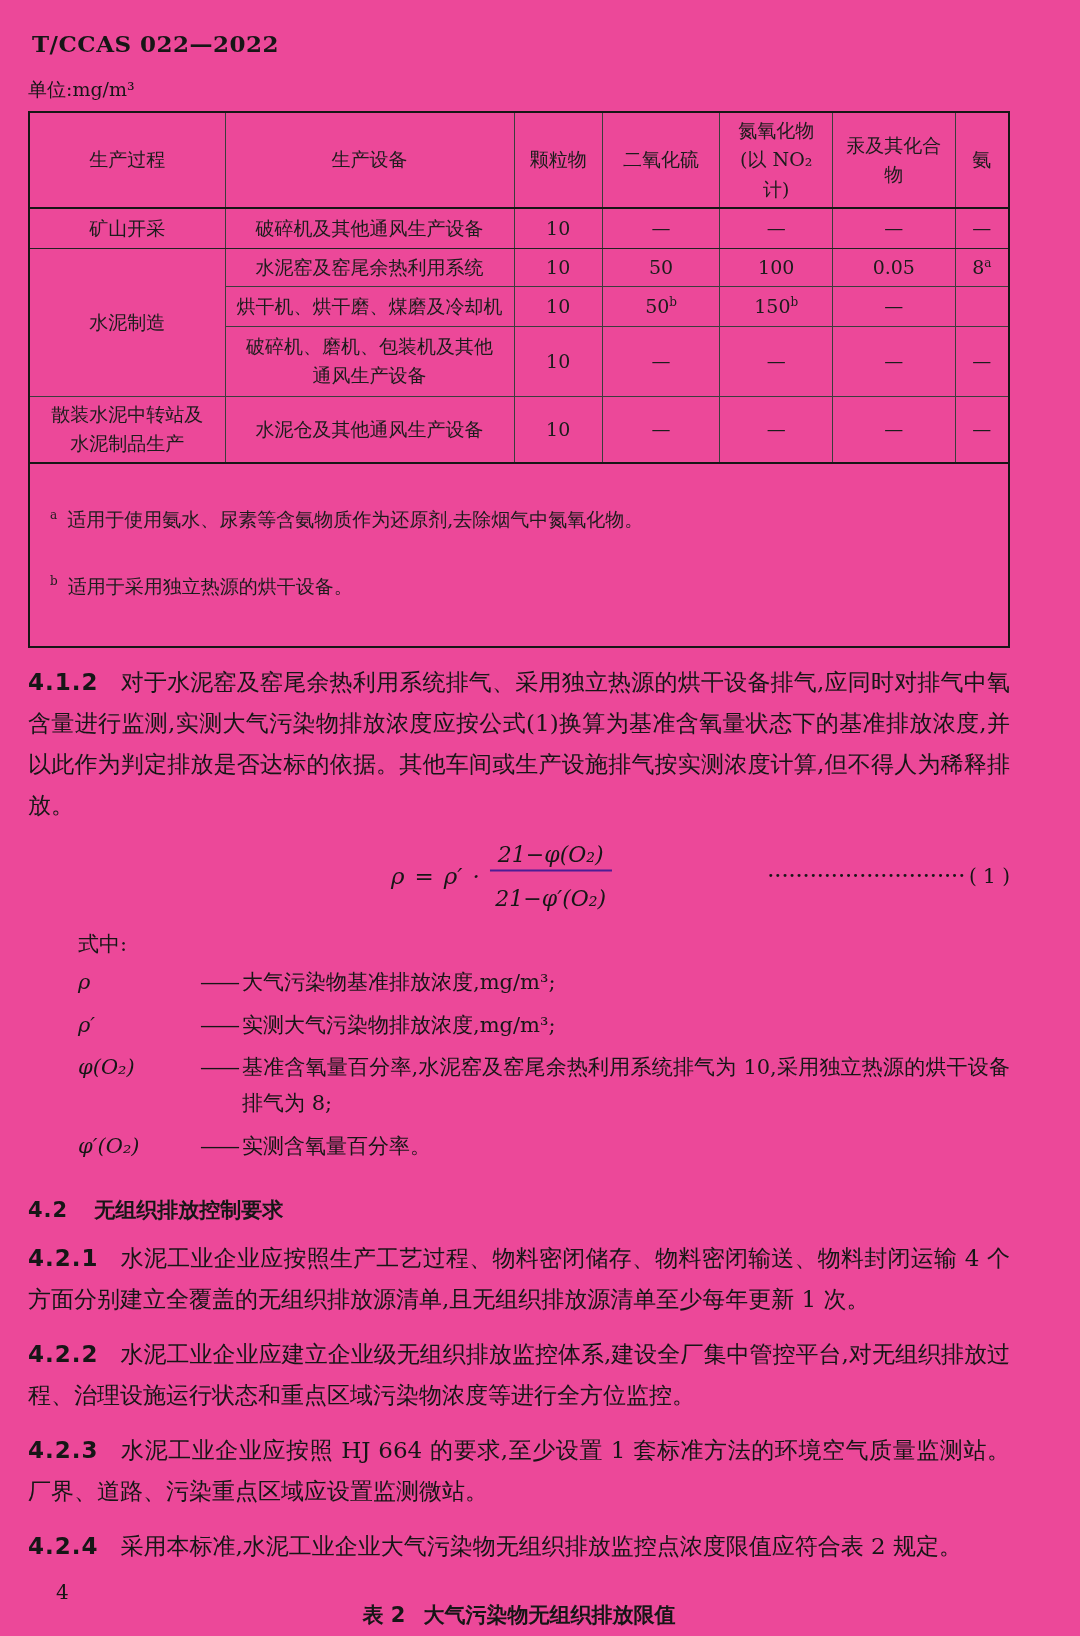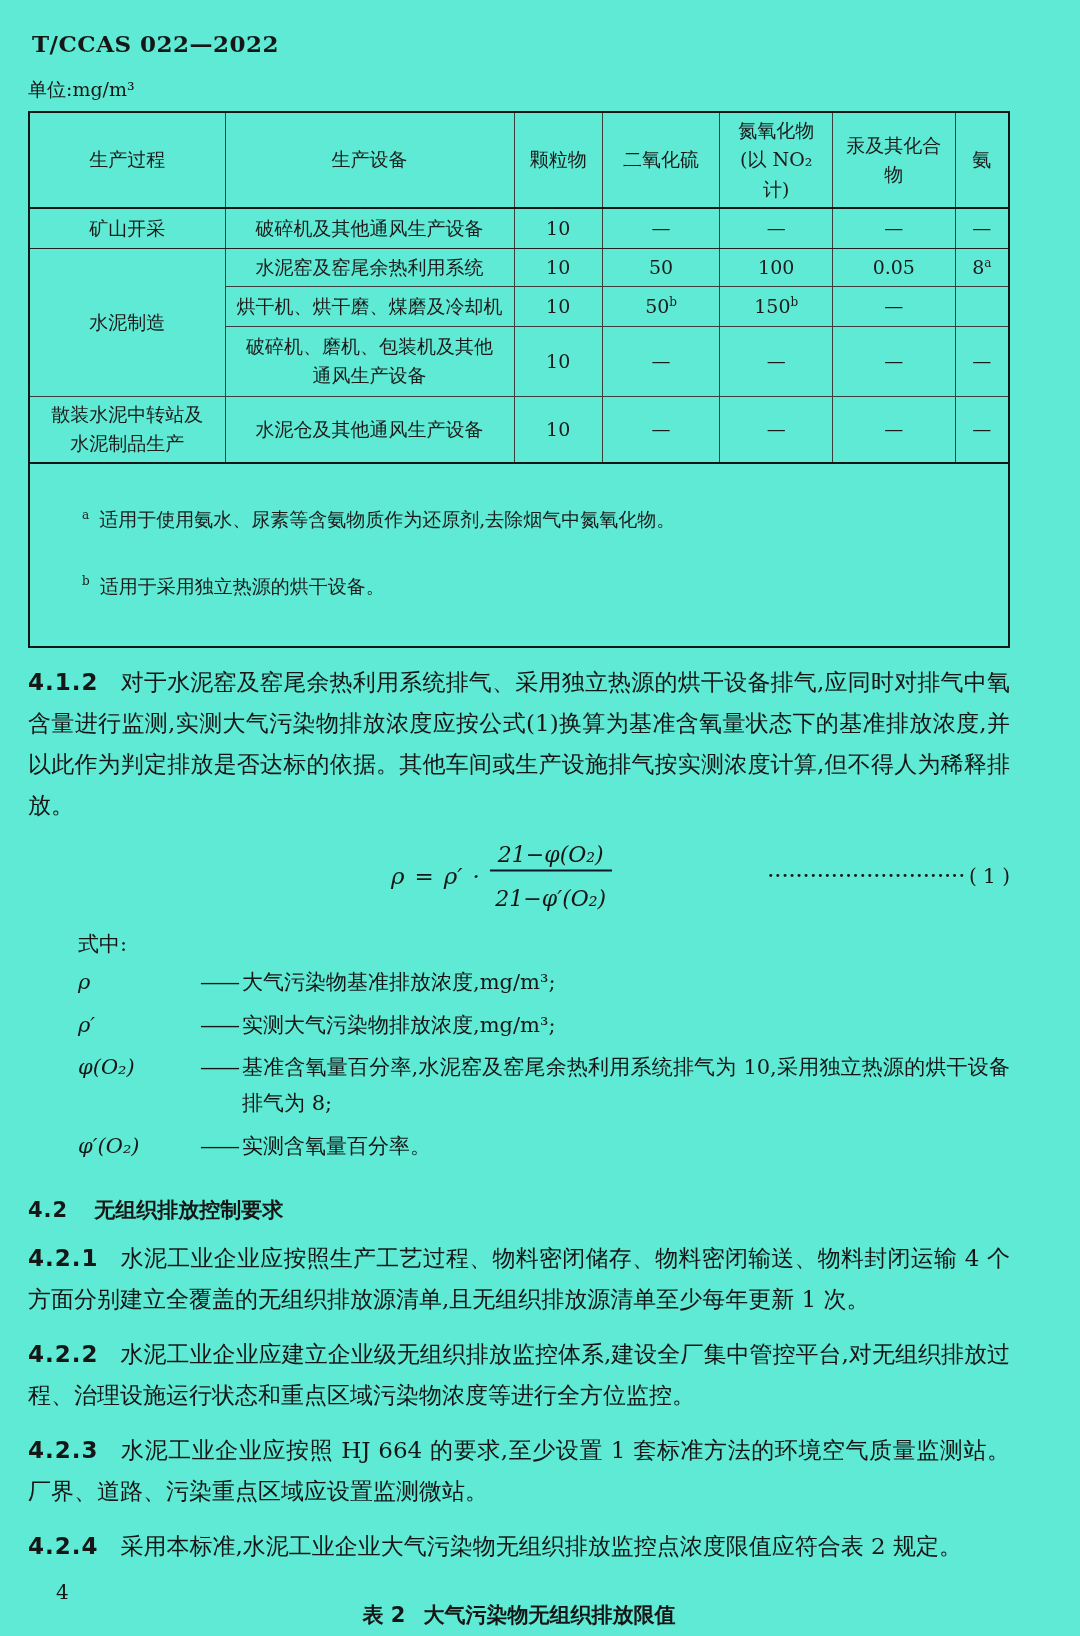--- a/index.html
+++ b/index.html
@@ -1,21 +1,21 @@
 <!DOCTYPE html>
 <html lang="zh"><head>
 <meta charset="utf-8">
 <style>
   * { box-sizing: border-box; }
   html,body { margin:0; padding:0; background:#e8e8e8; }
   .page {
     position: relative;
     width: 1080px; height: 1636px;
     margin: 0 auto;
-    background: #5eead4;
+    background: #ec4899;
     color: #161616;
     font-family: "DejaVu Serif", "Liberation Serif", serif;
     padding: 30px 70px 0 28px;
     overflow: hidden;
   }
   .doc-code {
     font-weight: bold;
     font-size: 23px;
     letter-spacing: .5px;
     padding-left: 4px;
@@ -53,21 +53,21 @@
   thead th { height: 64px; border-bottom: 2.2px solid #161616; }
   .r-mine td { height: 40px; border-bottom: 1.8px solid #222; }
   .r-kiln td { height: 38px; }
   .r-dry td { height: 40px; }
   .r-crush td { height: 70px; }
   .r-bulk td { height: 62px; }
   sup { font-size: 12px; line-height: 0; }
   .fnrow td {
     border-top: 2.2px solid #161616;
     text-align: left;
-    padding: 8px 14px 12px 52px;
+    padding: 8px 14px 12px 20px;
   }
   .fn { line-height: 1.95; }
   .fn sup { margin-right: 10px; }
 
   .para {
     font-size: 23px;
     line-height: 1.78;
     text-align: justify;
     margin: 14px 0 0 0;
   }
@@ -86,21 +86,21 @@
   .h-42 .sn { margin-right: 26px; }
 
   .formula { position: relative; height: 92px; margin-top: 4px; }
   .f-center {
     position: absolute; left: 50%; top: 50%;
     transform: translate(-58%, -50%);
     display: flex; align-items: center; gap: 10px;
     font-size: 23px; font-style: italic;
   }
   .frac { display: inline-flex; flex-direction: column; align-items: center; font-size: 22px; }
-  .frac .num { padding: 0 8px 3px; border-bottom: 2px solid #0f172a; }
+  .frac .num { padding: 0 8px 3px; border-bottom: 2px solid #4c1d95; }
   .frac .den { padding-top: 14px; }
   .f-leader {
     position: absolute; right: 0; top: 50%;
     transform: translateY(-50%);
     display: flex; align-items: center;
     font-size: 20px;
   }
   .dots { letter-spacing: 1.5px; font-weight: bold; font-size: 16px; margin-right: 3px; }
 
   .where-intro { margin: 8px 0 0 50px; font-size: 21px; }

